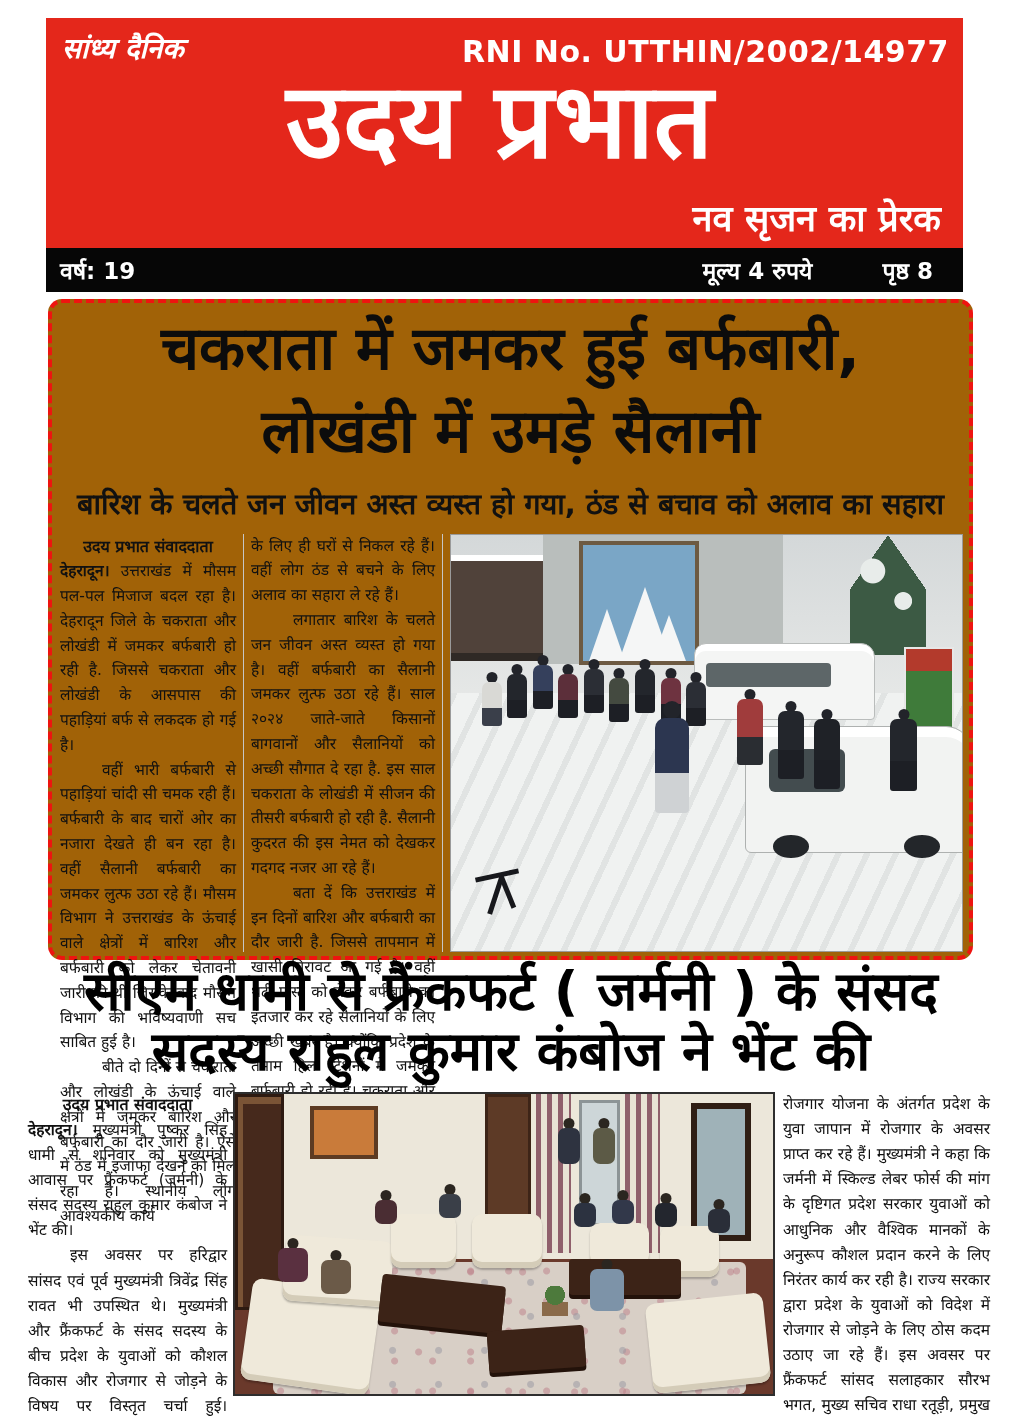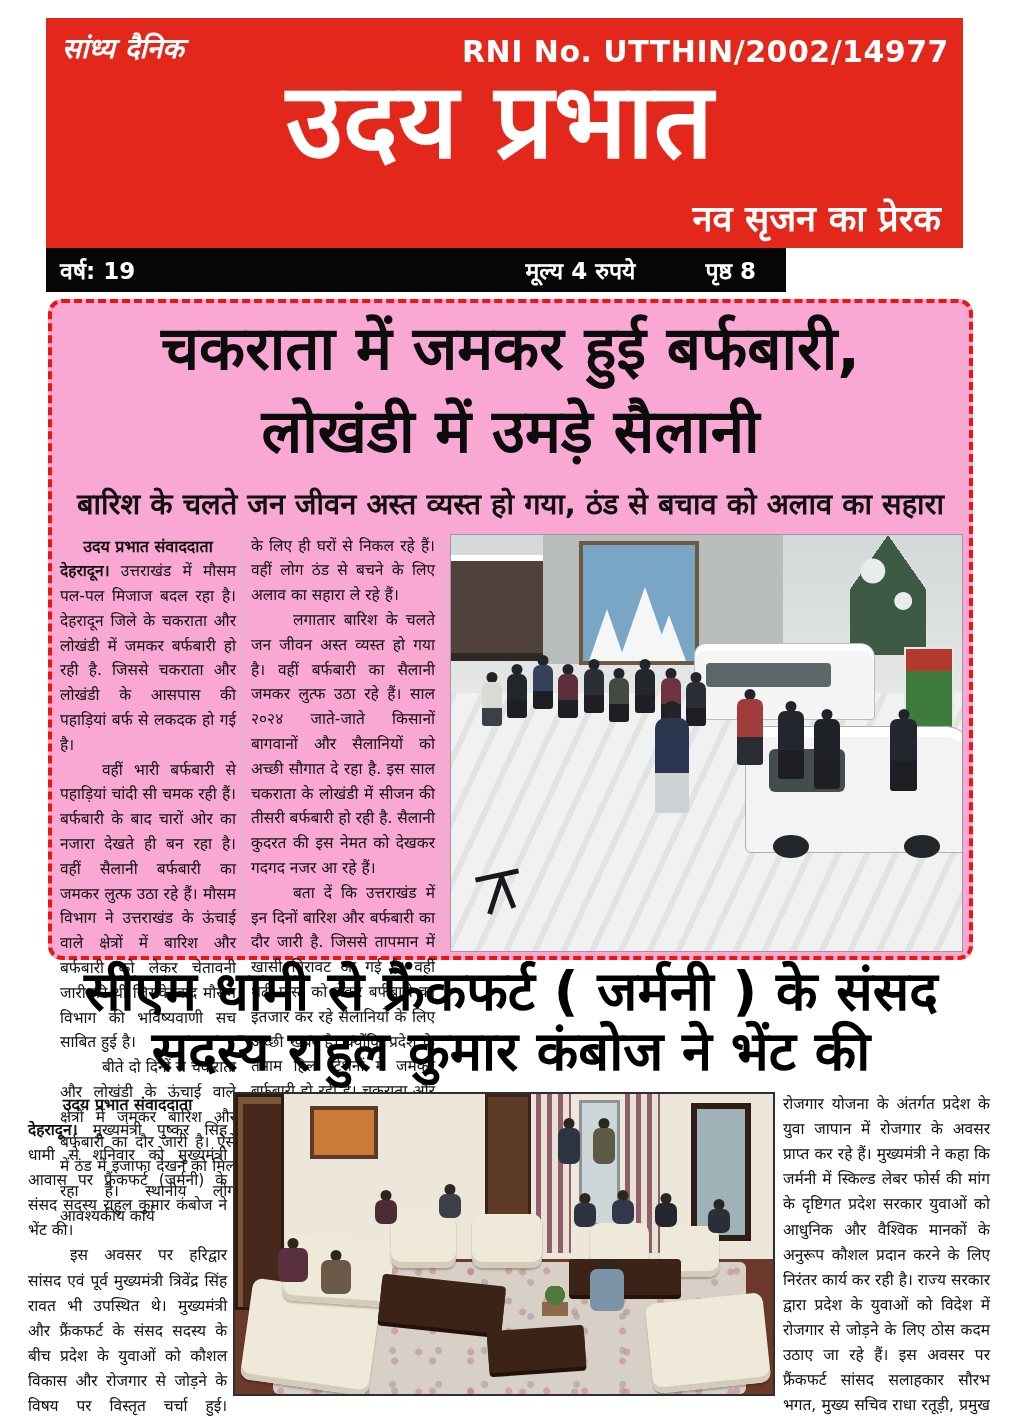--- a/index.html
+++ b/index.html
@@ -6,30 +6,30 @@
   body{width:1014px;min-height:1420px;font-family:"DejaVu Sans",sans-serif;color:#111;position:relative;}
 
   
   .masthead{position:absolute;left:46px;top:18px;width:917px;height:230px;background:#e4271b;color:#fff;}
   .edition{position:absolute;left:16px;top:10px;font-size:28px;font-weight:bold;font-style:italic;}
   .rni{position:absolute;right:14px;top:16px;font-size:30px;font-weight:bold;letter-spacing:.5px;text-align:right;}
   .np-title{position:absolute;left:0;right:10px;top:44px;text-align:center;font-size:104px;font-weight:800;line-height:1.15;white-space:nowrap;}
   .motto{position:absolute;right:22px;bottom:6px;font-size:36px;font-weight:bold;}
 
   
-  .infobar{position:absolute;left:46px;top:248px;width:740px;height:44px;background:#060606;color:#fff;
+  .infobar{position:absolute;left:46px;top:248px;width:917px;height:44px;background:#060606;color:#fff;
            display:flex;align-items:center;font-size:23px;font-weight:bold;}
   .infobar .seg{white-space:nowrap;}
   .seg-year{margin-left:14px;}
   .seg-issue{margin-left:100px;}
   .seg-price{margin-left:auto;}
   .seg-page{margin-left:70px;margin-right:30px;}
 
   
-  .story1{position:absolute;left:48px;top:299px;width:905px;height:645px;background:#f9a8d4;
+  .story1{position:absolute;left:48px;top:299px;width:905px;height:645px;background:#a16207;
           border:4px dashed #ee1410;border-radius:14px;padding:4px 6px;box-sizing:content-box;}
   .h1line{ text-align:center;font-weight:800;color:#0c0c0c;font-size:60px;line-height:1.38;white-space:nowrap;}
   .subhead{text-align:center;font-weight:bold;font-size:29px;margin-top:10px;white-space:nowrap;}
   .s1body{display:flex;margin-top:12px;height:418px;}
   .col{font-size:15.5px;line-height:1.6;text-align:justify;}
   .c1{width:176px;padding:0 7px 0 2px;border-right:1px solid #c6c6c6;}
   .c2{width:184px;padding:0 7px;border-right:1px solid #c6c6c6;}
   .byline{font-weight:bold;text-align:center;font-size:16px;margin:0 0 2px 0;}
   .col p{margin:0;}
   .col p.ind{text-indent:42px;}

